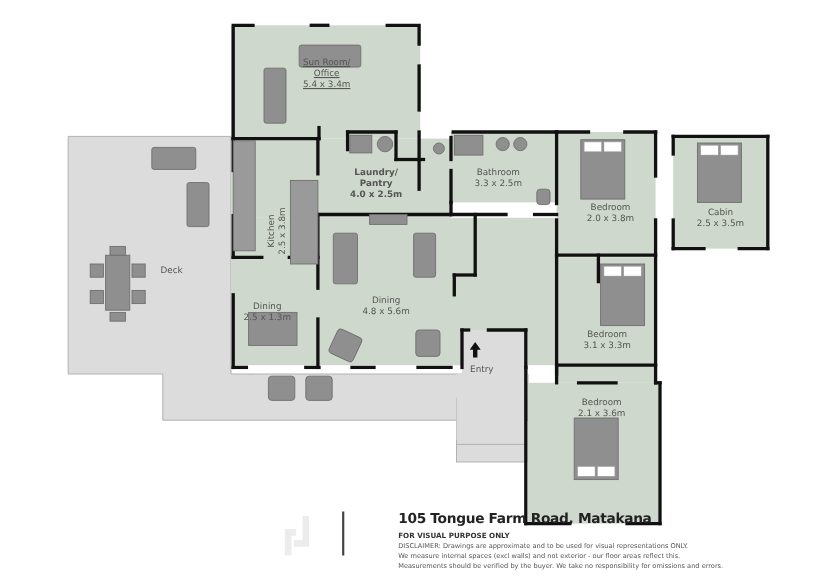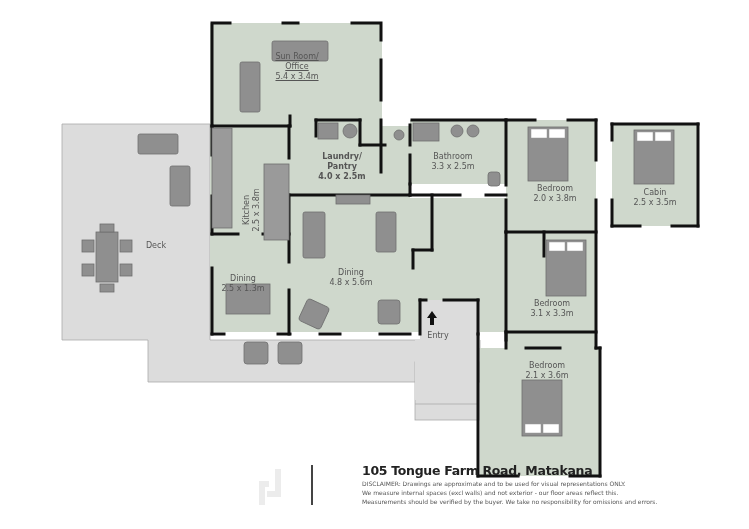--- a/index.html
+++ b/index.html
@@ -212,18 +212,19 @@
   <span>Bedroom</span>
   <span>2.1 x 3.6m</span>
 </div>
 
 <svg class="logo" viewBox="0 0 32 40">
   <path d="M20 2 h6 v28 h-14 v-6 h8 z M4 14 h10 v6 h-4 v18 h-6 z" fill="#ececec"></path>
 </svg>
 <div class="vbar"></div>
 <div class="footer">
   <div class="f-title">105 Tongue Farm Road, Matakana</div>
+  <div class="f-sub">FOR VISUAL PURPOSE ONLY</div>
   <div class="f-disc">
     <div>DISCLAIMER:  Drawings are approximate and to be used for visual representations ONLY.</div>
     <div>We measure internal spaces (excl walls) and not exterior - our floor areas reflect this.</div>
     <div>Measurements should be verified by the buyer. We take no responsibility for omissions and errors.</div>
   </div>
 </div>
 
 </body></html>

